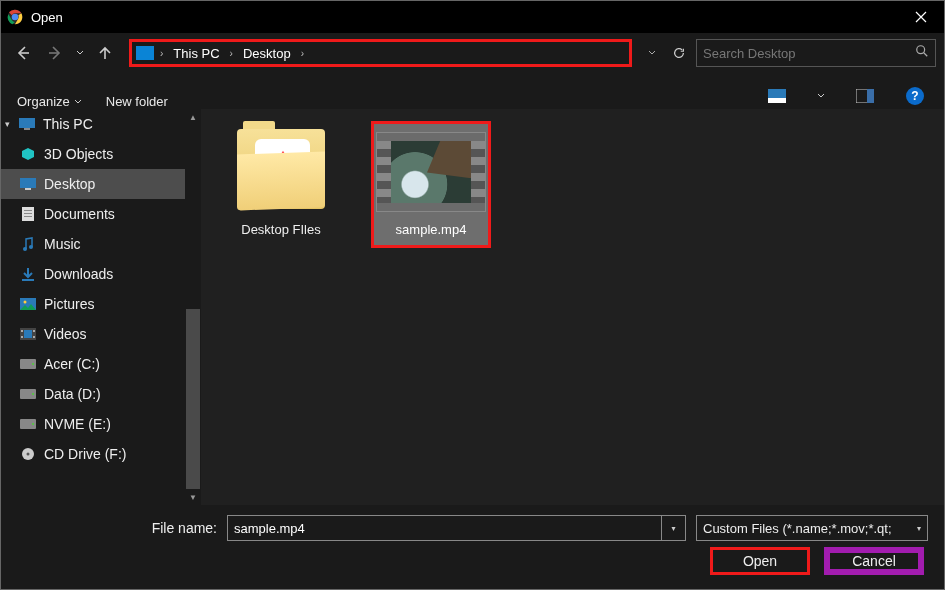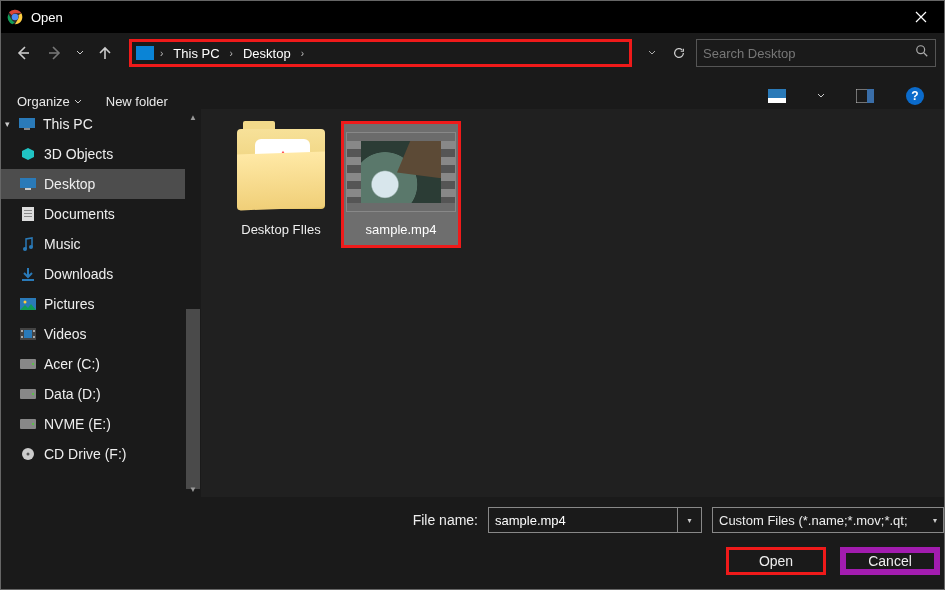--- a/index.html
+++ b/index.html
@@ -53,21 +53,21 @@
   .tree { flex:1; overflow:hidden;}
   .tree .node { height:30px; display:flex; align-items:center; padding-left: 18px; gap:8px; font-size:14px; color:#eee;}
   .tree .node.child { padding-left: 19px;}
   .tree .node.selected { background:#4d4d4d;}
   .tree .exp { position:absolute; left:4px; color:#ccc; font-size:9px;}
   .tree .ico { width:16px; height:16px; display:flex; align-items:center; justify-content:center;}
   .side-scroll { position:absolute; right:0; top:0; width:16px; height:100%; background:#1a1a1a;}
   .side-scroll .up,.side-scroll .dn{height:16px;display:flex;align-items:center;justify-content:center;color:#999;font-size:8px;}
   .side-scroll .thumb{ position:absolute; top:200px; width:14px; left:1px; height:180px; background:#4a4a4a;}
 
-  .content { flex:1; background:#202020; padding: 12px 20px; display:flex; align-items:flex-start;}
+  .content { flex:1; background:#202020; padding: 12px 20px; display:flex; gap:30px; align-items:flex-start;}
   .item { width: 120px; display:flex; flex-direction:column; align-items:center; gap:6px;}
   .item .thumb { width:95px; height:95px; display:flex; align-items:center; justify-content:center;}
   .item .label { font-size:13px; color:#eee; text-align:center;}
   .item.highlighted { border:3px solid #ef1a1a; padding:4px 0 8px; background:#6e6e6e;}
   .item.highlighted .label{ color:#fff;}
 
   
   .folder-ico{ width:88px; height:80px; position:relative;}
   .folder-back{position:absolute;inset:0;background:linear-gradient(#f7e199,#e6c565);border-radius:4px;}
   .folder-tab{position:absolute;top:-8px;left:6px;width:32px;height:12px;background:#f2da8a;border-radius:2px 2px 0 0;}
@@ -77,21 +77,21 @@
 
   
   .video-thumb{width:110px;height:80px;background:#6b6b6b;position:relative;border:1px solid #888;}
   .filmstrip{position:absolute;top:8px;bottom:8px;width:14px;background:repeating-linear-gradient(#888 0 8px,#555 8px 16px);}
   .filmstrip.l{left:0;} .filmstrip.r{right:0;}
   .video-frame{position:absolute;left:14px;right:14px;top:8px;bottom:8px;overflow:hidden;}
   .sea{position:absolute;inset:0;background:radial-gradient(circle at 30% 70%,#d8e6ec 0 18%,#5a786b 20% 45%,#2b3c35 46% 100%);}
   .rock{position:absolute;right:0;top:0;width:55%;height:60%;background:#5c4a36;clip-path:polygon(30% 0,100% 0,100% 100%,0 85%);}
 
   
-  .footer{ padding: 10px 0 14px; display:flex; flex-direction:column; gap:14px;align-items:flex-end;}
+  .footer{ padding: 10px 16px 14px; display:flex; flex-direction:column; gap:6px;}
   .fname-row{ display:flex; align-items:center;}
   .fname-label{ width: 210px; text-align:right; padding-right:10px; font-size:14px; color:#eee;}
   .fname-input{ flex:1; height:26px; border:1px solid #888; background:#1a1a1a; color:#fff; padding:0 6px; font-size:13px;}
   .fname-dd{ width:24px; height:26px; border:1px solid #888; border-left:none; display:flex;align-items:center;justify-content:center; color:#ccc; font-size:8px;}
   .filter-dd{ width:232px; height:26px; border:1px solid #888; margin-left:10px; display:flex; align-items:center; padding:0 6px; font-size:13px; color:#eee; justify-content:space-between;}
   .filter-dd .dd-ar{ font-size:8px; color:#ccc;}
   .btn-row{ display:flex; justify-content:flex-end; gap:14px; padding-right:4px;}
   .btn{ width:100px; height:28px; border:6px solid #a21caf; background:#1a1a1a; color:#eee; font-size:14px; display:flex;align-items:center;justify-content:center;}
   .btn.primary{ border:3px solid #ef1a1a;}
 </style>

